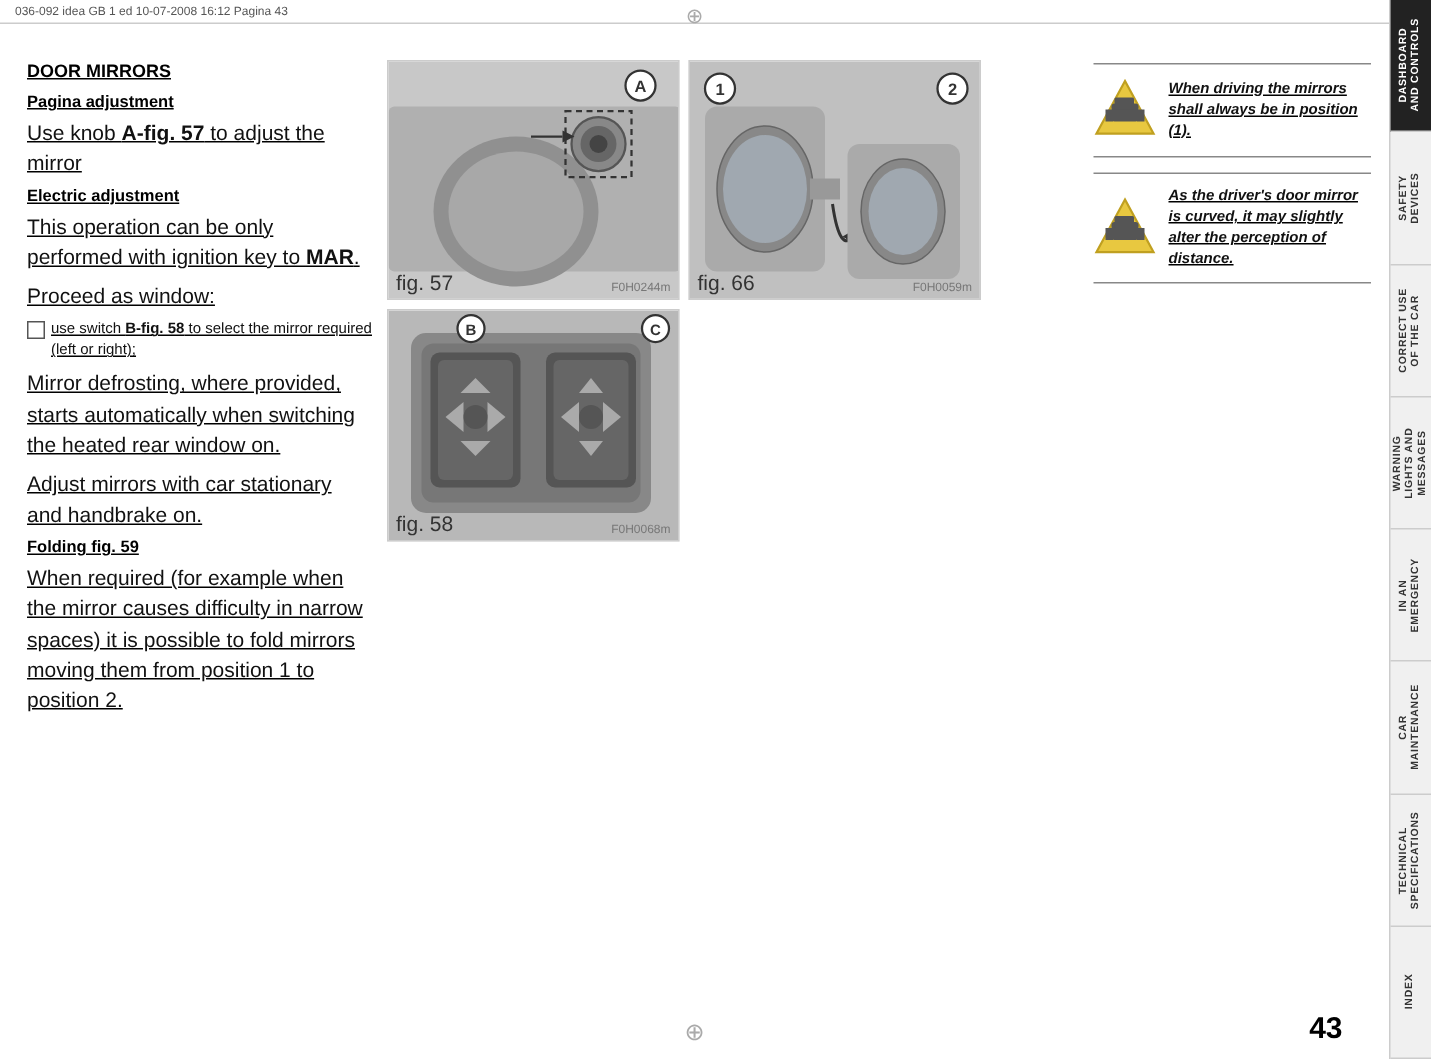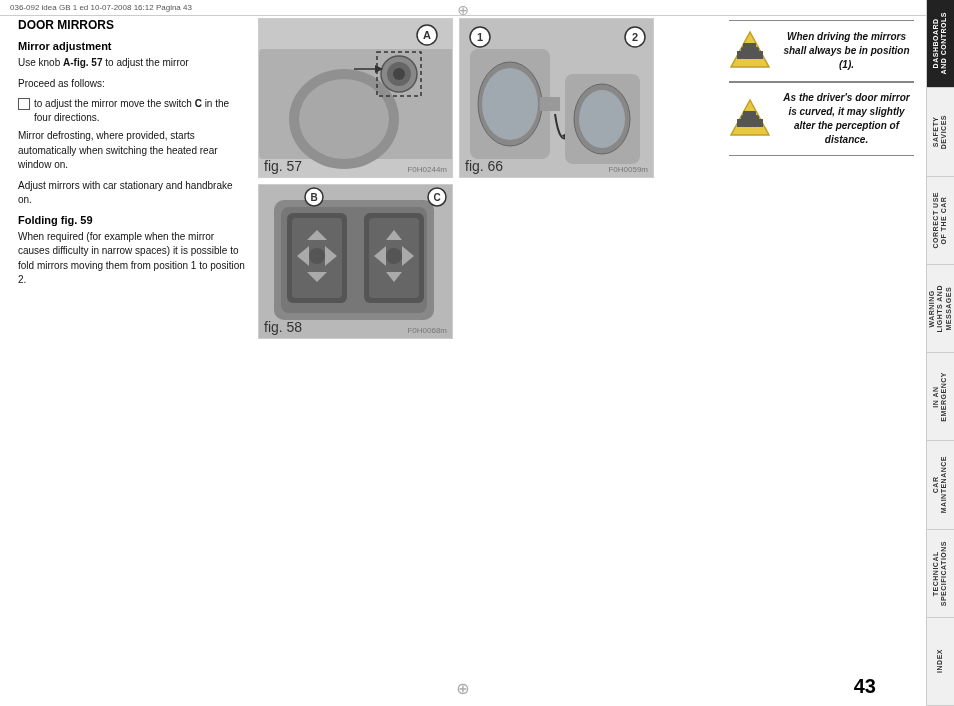--- a/index.html
+++ b/index.html
@@ -37,21 +37,23 @@
       font-size: 8px;
       color: #555;
       padding: 3px 10px;
       border-bottom: 1px solid #ccc;
       display: flex;
       justify-content: space-between;
     }
 
     .content-area {
       display: flex;
+      margin-top: 22px;
       gap: 10px;
+      text-decoration: underline;
     }
 
     
     .text-column {
       width: 230px;
       flex-shrink: 0;
     }
 
     .section-title {
       font-size: 12px;
@@ -60,21 +62,21 @@
       text-transform: uppercase;
     }
 
     .sub-title {
       font-size: 11px;
       font-weight: bold;
       margin-bottom: 4px;
     }
 
     .body-text {
-      font-size: 10px;
+      font-size: 14px;
       line-height: 1.45;
       margin-bottom: 6px;
       color: #111;
     }
 
     .body-text b {
       font-weight: bold;
     }
 
     .bullet-item {
@@ -156,22 +158,22 @@
       font-weight: bold;
       margin-bottom: 4px;
     }
 
     
     .info-column {
       width: 185px;
       flex-shrink: 0;
       display: flex;
       flex-direction: column;
+      gap: 10px;
       padding-top: 2px;
-      text-align: center;
     }
 
     .info-text {
       font-size: 10px;
       font-style: italic;
       font-weight: bold;
       line-height: 1.4;
       color: #111;
     }
 
@@ -225,21 +227,21 @@
       display: flex;
       align-items: center;
       gap: 8px;
     }
 
     .page-num-badge {
       font-size: 20px;
       font-weight: bold;
       position: absolute;
       bottom: 8px;
-      right: 50px;
+      right: 31px;
     }
   </style>
 </head>
 <body>
 
 <div class="page-container">
 
   <div class="main-content">
 
     <div class="header-strip">
@@ -247,30 +249,32 @@
 
       <span style="position:absolute;left:50%;top:2px;transform:translateX(-50%);font-size:14px;color:#aaa;">⊕</span>
     </div>
 
     <div class="content-area">
 
       <div class="text-column">
 
         <div class="section-title">DOOR MIRRORS</div>
 
-        <div class="sub-title">Mirror adjustment</div>
+        <div class="sub-title">Pagina adjustment</div>
         <p class="body-text">Use knob <b>A-fig. 57</b> to adjust the mirror</p>
 
-        <p class="body-text">Proceed as follows:</p>
-
+        <div class="sub-title">Electric adjustment</div>
+        <p class="body-text">This operation can be only performed with ignition key to <b>MAR</b>.</p>
+        <p class="body-text">Proceed as window:</p>
 
         <div class="bullet-item">
           <div class="bullet-icon"></div>
-          <span>to adjust the mirror move the switch <b>C</b> in the four directions.</span>
-        </div>
+          <span>use switch <b>B-fig. 58</b> to select the mirror required (left or right);</span>
+        </div>
+
 
         <p class="body-text">Mirror defrosting, where provided, starts automatically when switching the heated rear window on.</p>
         <p class="body-text">Adjust mirrors with car stationary and handbrake on.</p>
 
         <div class="folding-section">
           <div class="folding-title">Folding fig. 59</div>
           <p class="body-text">When required (for example when the mirror causes difficulty in narrow spaces) it is possible to fold mirrors moving them from position 1 to position 2.</p>
         </div>
       </div>
 

